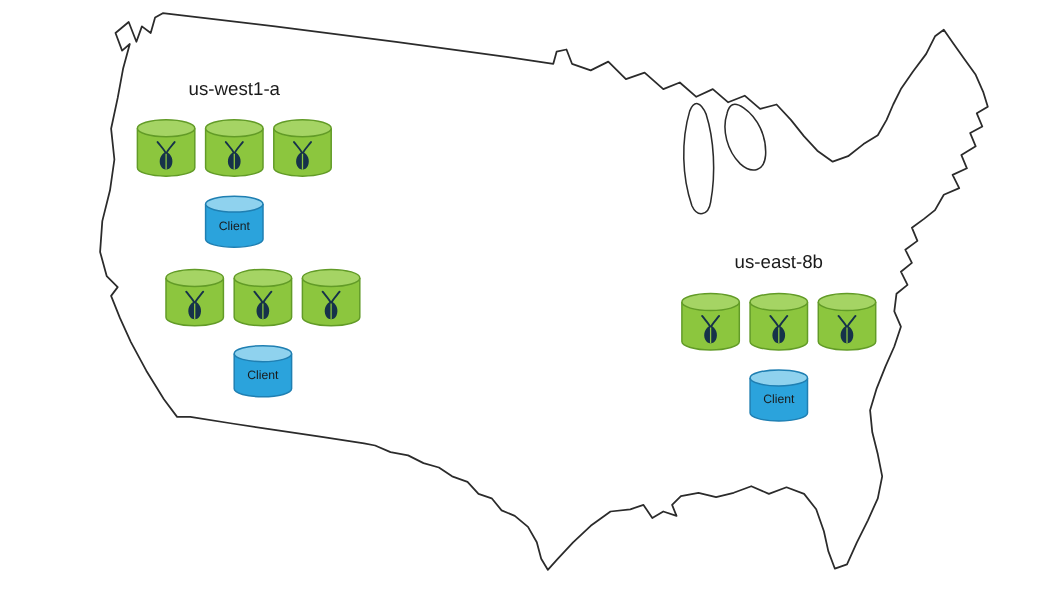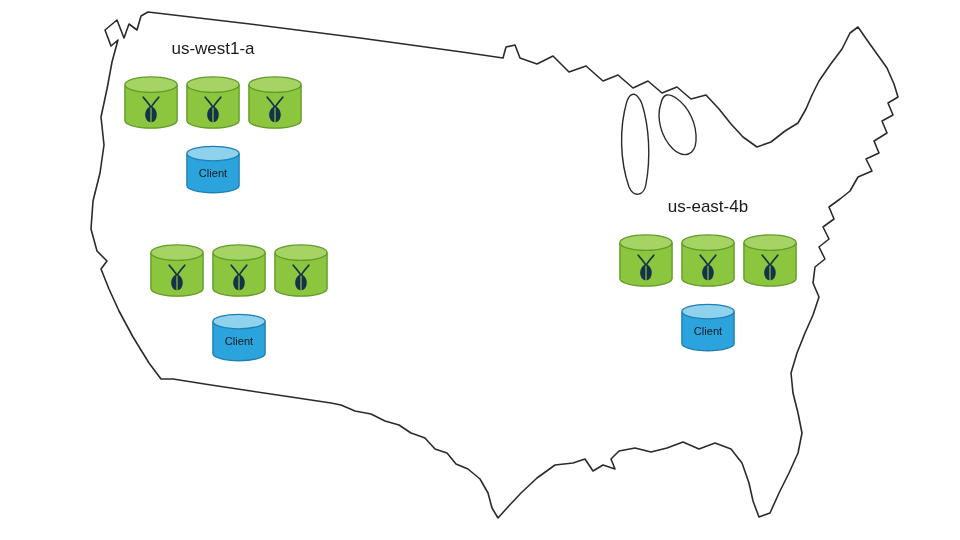--- a/index.html
+++ b/index.html
@@ -33,20 +33,21 @@
   .region {
     position: absolute;
     width: 186px;
     text-align: center;
   }
   .region-label {
     font-size: 17px;
     line-height: 22px;
     color: var(--label-text, #1a1a1a);
     white-space: nowrap;
+    margin-top: 32px;
   }
   #region-west1 { left: 120px; top: 38px; }
   #region-west2 { left: 146px; top: 228px; }
   #region-east1  { left: 615px; top: 196px; }
   .node-row {
     display: flex;
     gap: 4px;
     justify-content: center;
     margin-top: 14px;
   }
@@ -174,21 +175,21 @@
     <div class="client-wrap">
       <svg class="cyl client-cyl" viewBox="0 0 60 52">
         <path class="cyl-body" d="M3,9 v33 a27,7.5 0 0 0 54,0 v-33"></path>
         <ellipse class="cyl-top" cx="30" cy="9" rx="27" ry="7.5"></ellipse>
         <text class="client-label" x="30" y="33" text-anchor="middle">Client</text>
       </svg>
     </div>
   </div>
 
   <div class="region" id="region-east1">
-    <div class="region-label">us-east-4b</div>
+    <div class="region-label">us-east-8b</div>
     <div class="node-row">
         <svg class="cyl node-cyl" viewBox="0 0 60 58">
     <path class="cyl-body" d="M3,10 v37 a27,8 0 0 0 54,0 v-37"></path>
     <ellipse class="cyl-top" cx="30" cy="10" rx="27" ry="8"></ellipse>
     <g>
       <path class="bug-line" d="M22,23 C26,28 29,31 30,34"></path>
       <path class="bug-line" d="M38,23 C34,28 31,31 30,34"></path>
       <path class="bug-body" d="M30,32 C25,34 22.5,40 25,45.5 C27,50 33,50 35,45.5 C37.5,40 35,34 30,32 Z"></path>
       <path class="bug-split" d="M30,34 L30,49"></path>
     </g>

